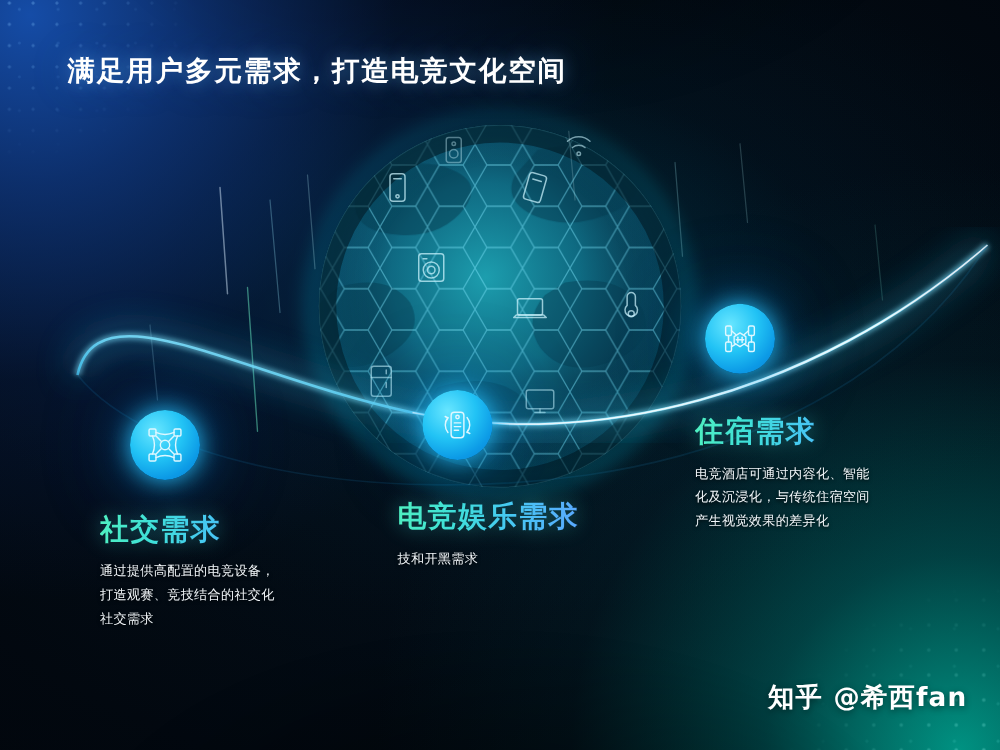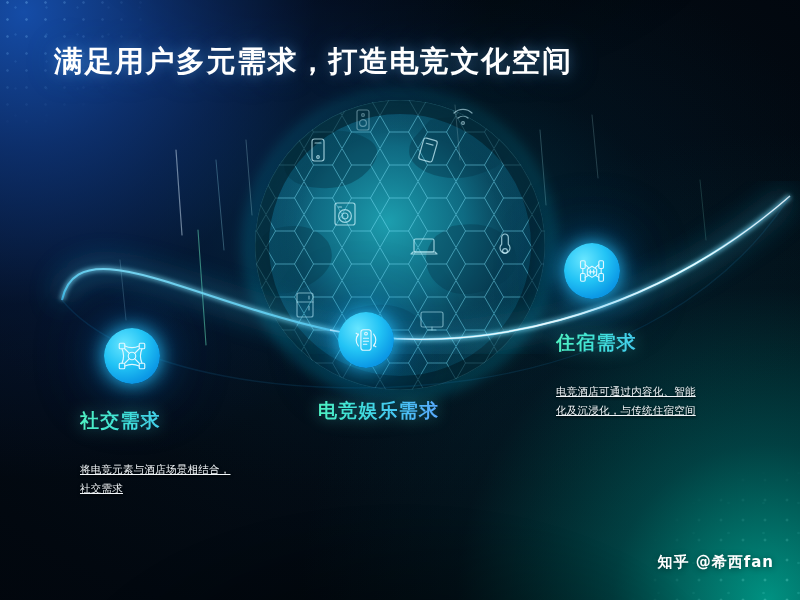--- a/index.html
+++ b/index.html
@@ -52,21 +52,21 @@
     background:
       radial-gradient(ellipse 70% 55% at 50% 118%, rgba(0,0,0,0.55), transparent 62%),
       radial-gradient(ellipse 70% 55% at 50% -18%, rgba(0,0,0,0.40), transparent 62%);
   }
 
   svg.layer { position:absolute; inset:0; width:800px; height:600px; pointer-events:none; }
 
   
   #title {
     position:absolute; left:54px; top:42px;
-    font-size:29px; font-weight:700; color:#ffffff;
+    font-size:22px; font-weight:700; color:#ffffff;
     letter-spacing:1.5px; white-space:nowrap;
     text-shadow:0 0 14px rgba(110,190,255,0.45), 0 0 34px rgba(60,140,220,0.28);
   }
 
   
   .node {
     position:absolute; width:56px; height:56px; border-radius:50%;
     background:radial-gradient(circle at 36% 30%, #68e6ff 0%, #22c3f5 42%, #0c9ae6 72%, #0b7fd0 100%);
     box-shadow:0 0 18px rgba(40,200,255,0.85), 0 0 42px rgba(20,150,235,0.55), 0 0 80px rgba(10,110,200,0.30);
     display:flex; align-items:center; justify-content:center;
@@ -74,41 +74,40 @@
   .node svg { width:34px; height:34px; display:block; }
   .node svg * { stroke:#dff7ff; stroke-width:1.35; fill:none;
                 stroke-linecap:round; stroke-linejoin:round; }
   #node-social  { left:104px; top:328px; }
   #node-gaming  { left:338px; top:312px; }
   #node-lodging { left:564px; top:243px; }
 
   
   .block { position:absolute; }
   .block-heading {
-    font-size:19px; font-weight:700; letter-spacing:1.2px; white-space:nowrap;
+    font-size:23px; font-weight:700; letter-spacing:1.2px; white-space:nowrap;
     background:linear-gradient(96deg,#4ff0c0 0%,#3fe0d8 30%,#46c8f2 62%,#5aa8ff 100%);
     -webkit-background-clip:text; background-clip:text;
     -webkit-text-fill-color:transparent; color:transparent;
     filter:drop-shadow(0 0 8px rgba(60,225,220,0.45));
   }
   .block-body {
-    margin-top:26px; font-size:10.5px; line-height:19px;
+    margin-top:9px; font-size:10.5px; line-height:19px;
     color:#f2f7fa; font-weight:400; letter-spacing:0.25px;
     text-shadow:0 1px 3px rgba(0,0,0,0.9);
-    text-decoration:underline;
   }
   .block-body div { white-space:nowrap; }
   #block-social  { left:80px;  top:408px; }
   #block-gaming  { left:318px; top:398px; }
   #block-lodging { left:556px; top:330px; }
 
   
   #watermark {
     position:absolute; right:26px; bottom:28px;
-    font-size:15px; font-weight:700; color:#ffffff;
+    font-size:21px; font-weight:700; color:#ffffff;
     letter-spacing:1px; white-space:nowrap;
     text-shadow:0 1px 6px rgba(0,0,0,0.45);
   }
 </style>
 </head>
 <body>
 
 <div id="stage">
 
   <div class="dots" id="dots-tl"></div>
@@ -293,34 +292,37 @@
       <line x1="12" y1="27.5" x2="16" y2="25"></line>
       <line x1="28" y1="27.5" x2="24" y2="25"></line>
       <line x1="9.2" y1="17" x2="9.2" y2="23"></line>
       <line x1="30.8" y1="17" x2="30.8" y2="23"></line>
     </svg>
   </div>
 
   <div class="block" id="block-social">
     <div class="block-heading">社交需求</div>
     <div class="block-body">
-      <div>将电竞元素与酒店场景相结合，</div>
+      <div>通过提供高配置的电竞设备，</div>
+      <div>打造观赛、竞技结合的社交化</div>
       <div>社交需求</div>
     </div>
   </div>
 
   <div class="block" id="block-gaming">
     <div class="block-heading">电竞娱乐需求</div>
     <div class="block-body">
+      <div>技和开黑需求</div>
     </div>
   </div>
 
   <div class="block" id="block-lodging">
     <div class="block-heading">住宿需求</div>
     <div class="block-body">
       <div>电竞酒店可通过内容化、智能</div>
       <div>化及沉浸化，与传统住宿空间</div>
+      <div>产生视觉效果的差异化</div>
     </div>
   </div>
 
   <div id="watermark">知乎 @希西fan</div>
 
 </div>
 
 </body></html>

